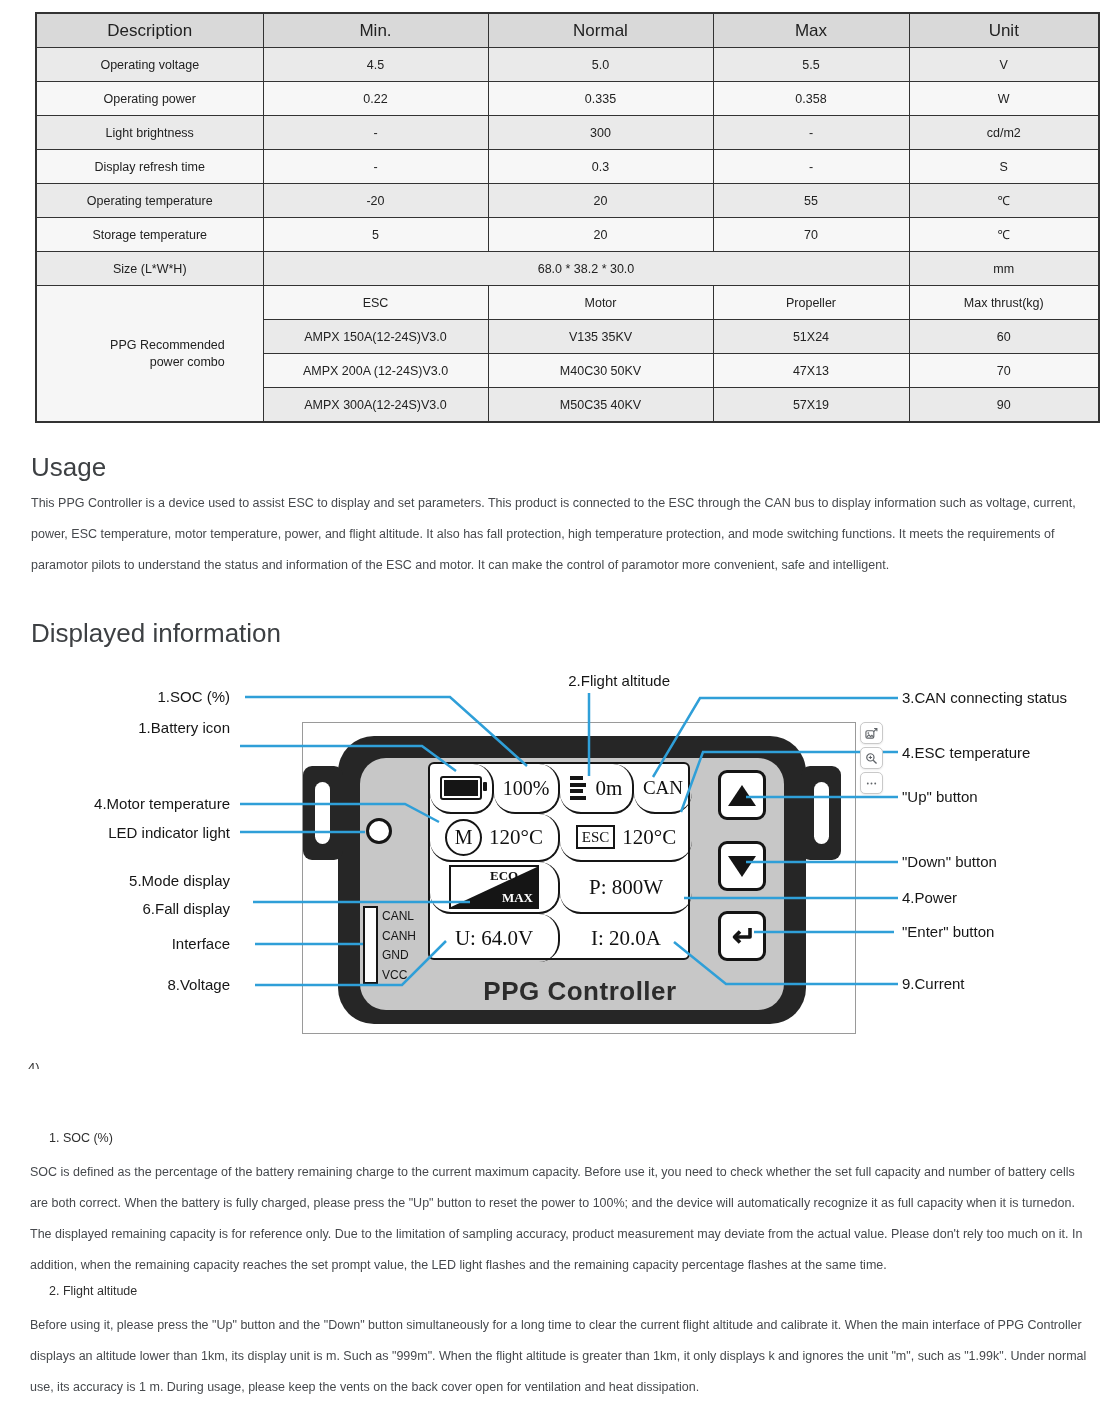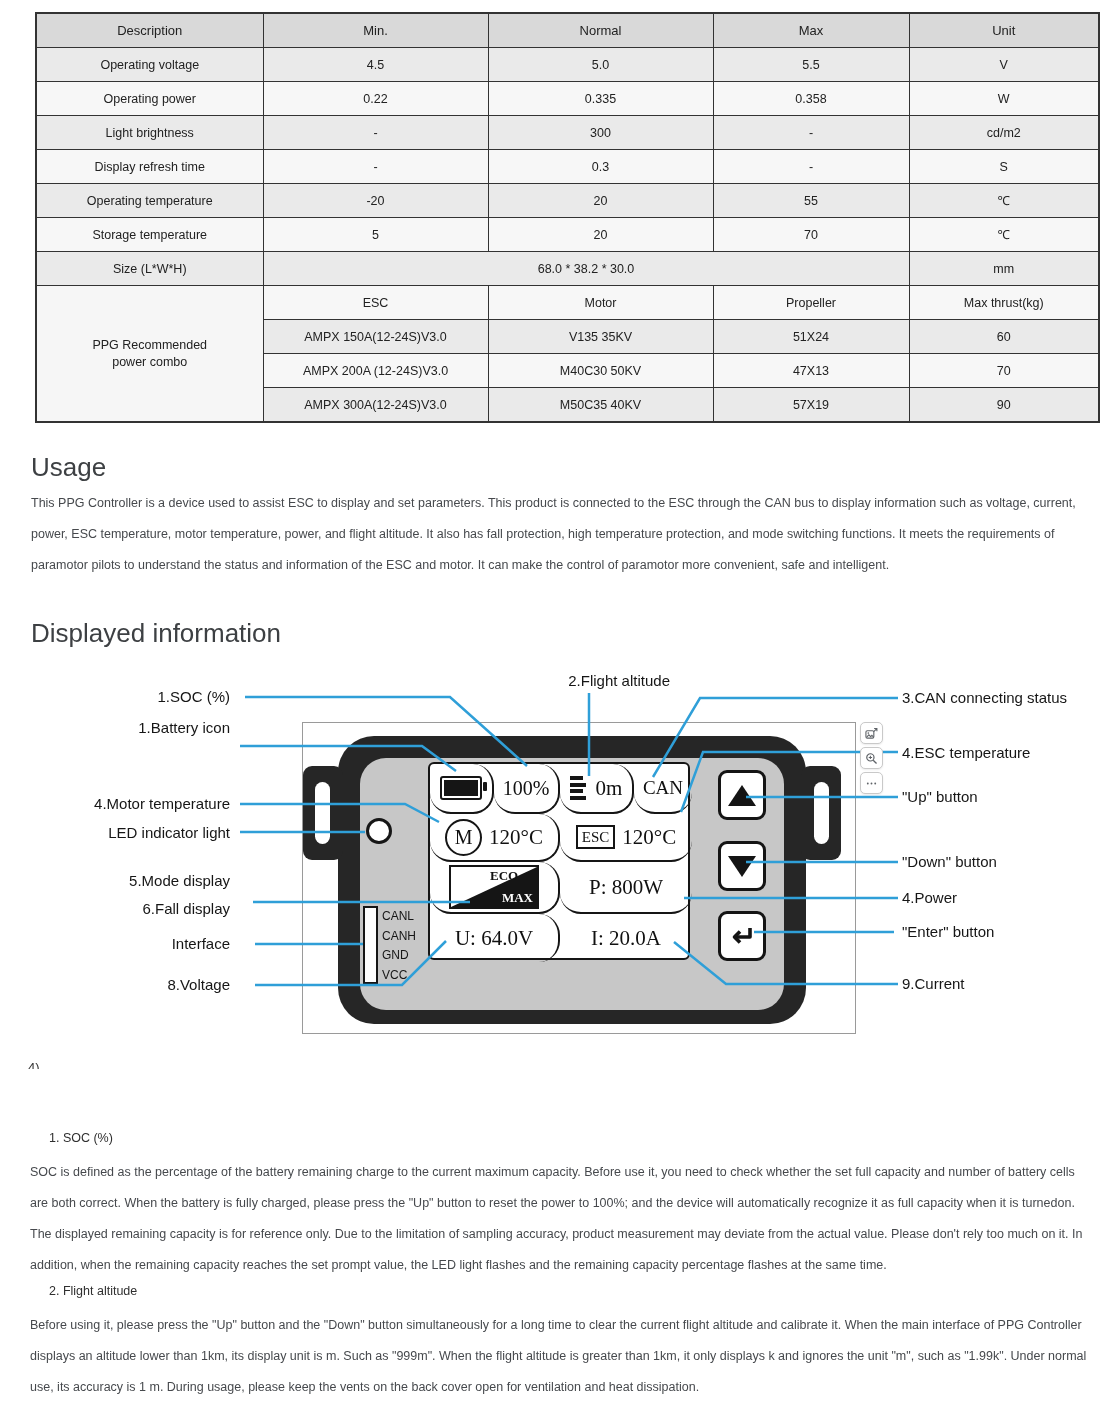--- a/index.html
+++ b/index.html
@@ -4,25 +4,25 @@
 <style>
   html,body{margin:0;padding:0;background:#fff;}
   #page{position:relative;width:1117px;height:1419px;background:#fff;overflow:hidden;
         font-family:"Liberation Sans",sans-serif;color:#222;}
 
   
   .spec-table{position:absolute;left:35px;top:12px;width:1063px;border-collapse:collapse;
               font-size:12.5px;color:#222;table-layout:fixed;border:2px solid #333;}
   .spec-table td,.spec-table th{border:1px solid #333;height:33px;text-align:center;
               vertical-align:middle;font-weight:normal;padding:0 4px;overflow:hidden;}
-  .spec-table thead th{background:#d9d9d9;font-size:13px;}
+  .spec-table thead th{background:#d9d9d9;font-size:17px;}
   tr.r-gray td{background:#eaeaea;}
   tr.r-light td{background:#f7f7f7;}
   td.combo-label{background:#f6f6f6 !important;}
-  .combo-label-inner{width:150px;margin:16px auto;line-height:17px;}
+  .combo-label-inner{width:150px;margin:16px auto;line-height:17px;text-align:right;}
 
   
   .h-section{position:absolute;font-size:26px;font-weight:400;color:#3d4043;}
   .para{position:absolute;font-size:12.5px;line-height:31px;color:#46494d;}
   .sub-h{position:absolute;font-size:12.5px;color:#2f2f2f;}
   .fragment{position:absolute;left:28px;top:1060px;height:9px;overflow:hidden;
             font-size:13px;color:#333;}
 
   
   #diagram{position:absolute;left:0;top:660px;width:1117px;height:400px;}
@@ -231,20 +231,21 @@
           <span class="eco">ECO</span>
           <span class="max">MAX</span>
         </div>
       </div>
       <div class="cell bb" style="left:130px;top:98px;width:132px;height:52px;font-size:21px;">P: 800W</div>
 
       <div class="cell br" style="left:0;top:150px;width:130px;height:48px;font-size:21px;">U: 64.0V</div>
       <div class="cell" style="left:130px;top:150px;width:132px;height:48px;font-size:21px;">I: 20.0A</div>
     </div>
 
+    <div class="abs dev-title">PPG Controller</div>
 
     <div class="abs dbtn" style="top:110px;">
         <div class="tri-up"></div>
       </div>
     <div class="abs dbtn" style="top:181px;">
         <div class="tri-down"></div>
       </div>
     <div class="abs dbtn" style="top:251px;">
       <svg width="28" height="24" viewBox="0 0 28 24">
         <polyline points="22,4 22,13 7,13" fill="none" stroke="#141414" stroke-width="3.6" stroke-linejoin="round"></polyline>

